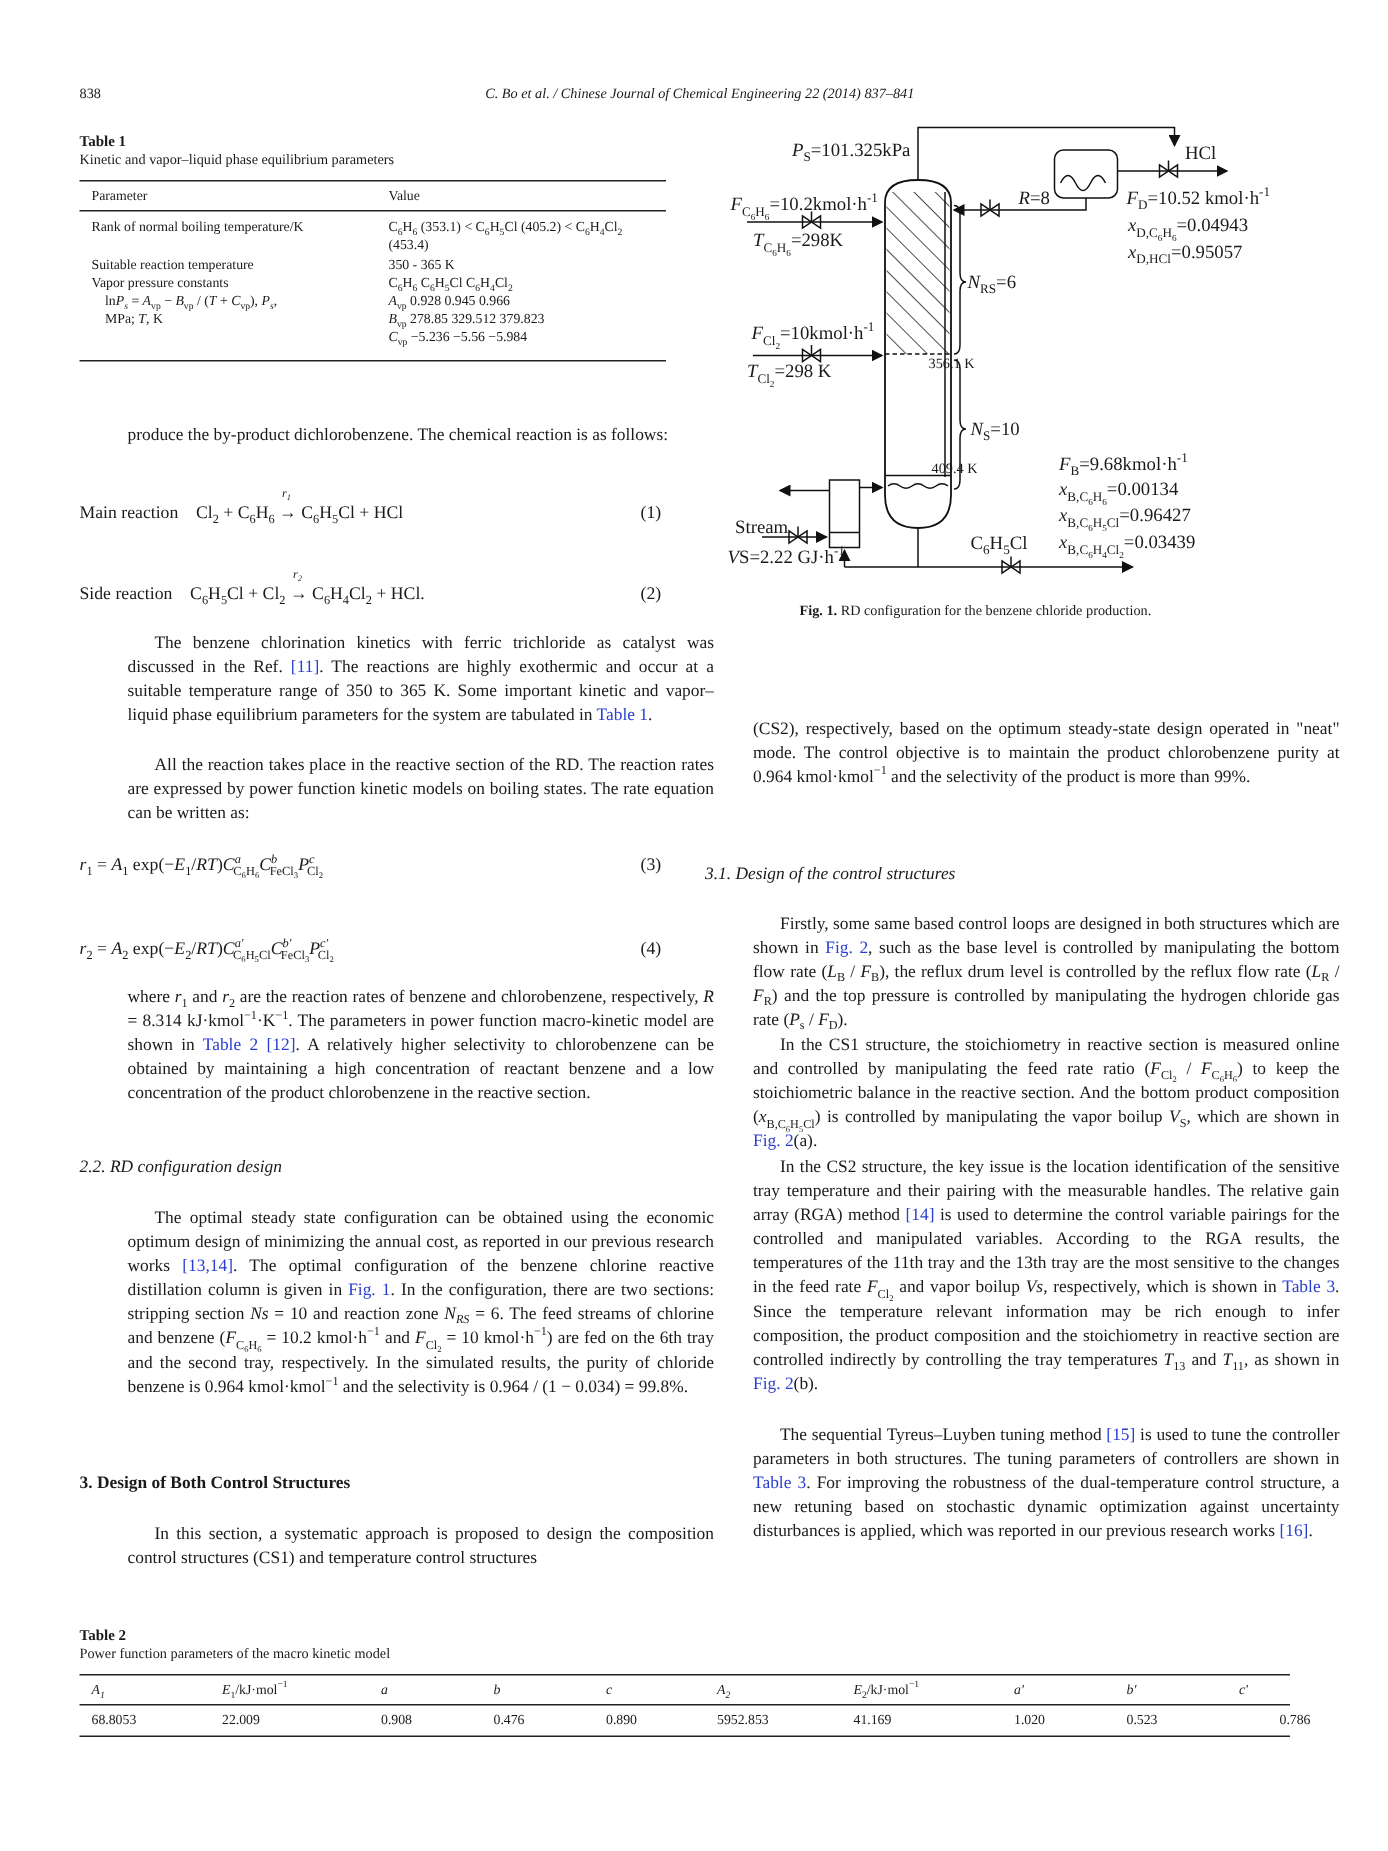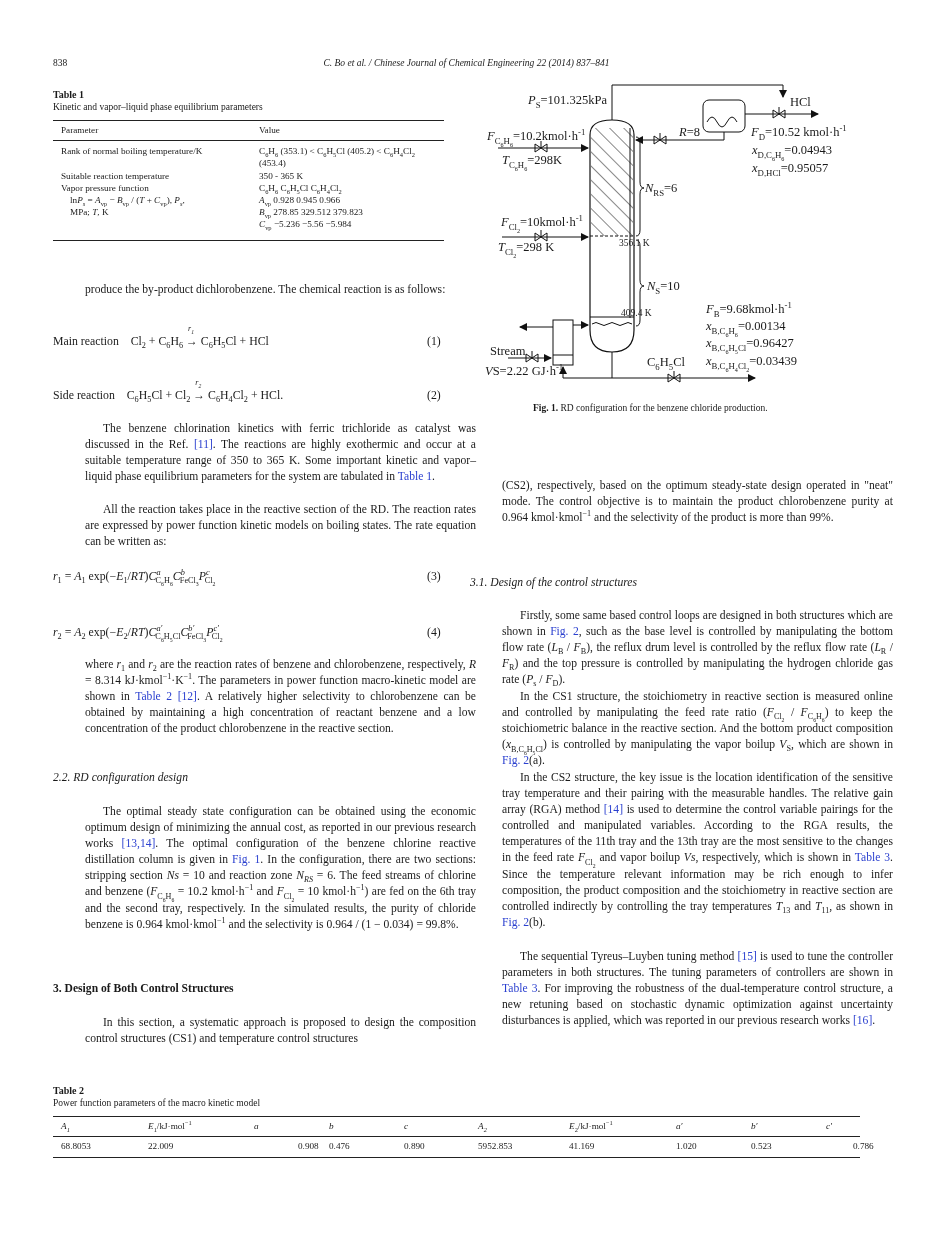--- a/index.html
+++ b/index.html
@@ -42,21 +42,21 @@
   <div class="tcell" style="left:259px; top:125px;">Value</div>
   <div class="rule" style="left:53px; top:140px; width:391px;"></div>
 
   <div class="tcell" style="left:61px; top:146px;">Rank of normal boiling temperature/K</div>
   <div class="tcell" style="left:259px; top:146px;">C<sub>6</sub>H<sub>6</sub> (353.1) &lt; C<sub>6</sub>H<sub>5</sub>Cl (405.2) &lt; C<sub>6</sub>H<sub>4</sub>Cl<sub>2</sub></div>
   <div class="tcell" style="left:259px; top:158px;">(453.4)</div>
 
   <div class="tcell" style="left:61px; top:171px;">Suitable reaction temperature</div>
   <div class="tcell" style="left:259px; top:171px;">350 - 365 K</div>
 
-  <div class="tcell" style="left:61px; top:183px;">Vapor pressure function</div>
+  <div class="tcell" style="left:61px; top:183px;">Vapor pressure constants</div>
   <div class="tcell" style="left:259px; top:183px;">C<sub>6</sub>H<sub>6</sub> C<sub>6</sub>H<sub>5</sub>Cl C<sub>6</sub>H<sub>4</sub>Cl<sub>2</sub></div>
 
   <div class="tcell" style="left:70px; top:195px;">ln<span class="i">P<sub>s</sub></span> = <span class="i">A</span><sub>vp</sub> − <span class="i">B</span><sub>vp</sub> / (<span class="i">T</span> + <span class="i">C</span><sub>vp</sub>), <span class="i">P<sub>s</sub></span>,</div>
   <div class="tcell" style="left:259px; top:195px;"><span class="i">A</span><sub>vp</sub> 0.928 0.945 0.966</div>
 
   <div class="tcell" style="left:70px; top:207px;">MPa; <span class="i">T</span>, K</div>
   <div class="tcell" style="left:259px; top:207px;"><span class="i">B</span><sub>vp</sub> 278.85 329.512 379.823</div>
 
   <div class="tcell" style="left:259px; top:219px;"><span class="i">C</span><sub>vp</sub> −5.236 −5.56 −5.984</div>
   <div class="rule thick" style="left:53px; top:240px; width:391px;"></div>
@@ -204,21 +204,21 @@
   <div class="tcell i" style="left:329px; top:1121px;">b</div>
   <div class="tcell i" style="left:404px; top:1121px;">c</div>
   <div class="tcell i" style="left:478px; top:1121px;">A<sub>2</sub></div>
   <div class="tcell" style="left:569px; top:1121px;"><span class="i">E</span><sub>2</sub>/kJ·mol<sup>−1</sup></div>
   <div class="tcell i" style="left:676px; top:1121px;">a′</div>
   <div class="tcell i" style="left:751px; top:1121px;">b′</div>
   <div class="tcell i" style="left:826px; top:1121px;">c′</div>
   <div class="rule" style="left:53px; top:1136px; width:807px;"></div>
   <div class="tcell" style="left:61px; top:1141px;">68.8053</div>
   <div class="tcell" style="left:148px; top:1141px;">22.009</div>
-  <div class="tcell" style="left:254px; top:1141px;margin-left:44px;">0.908</div>
+  <div class="tcell" style="left:254px; top:1141px;">0.908</div>
   <div class="tcell" style="left:329px; top:1141px;">0.476</div>
   <div class="tcell" style="left:404px; top:1141px;">0.890</div>
   <div class="tcell" style="left:478px; top:1141px;">5952.853</div>
   <div class="tcell" style="left:569px; top:1141px;">41.169</div>
   <div class="tcell" style="left:676px; top:1141px;">1.020</div>
   <div class="tcell" style="left:751px; top:1141px;">0.523</div>
   <div class="tcell" style="left:853px; top:1141px;">0.786</div>
   <div class="rule thick" style="left:53px; top:1157px; width:807px;"></div>
 </div>
 

